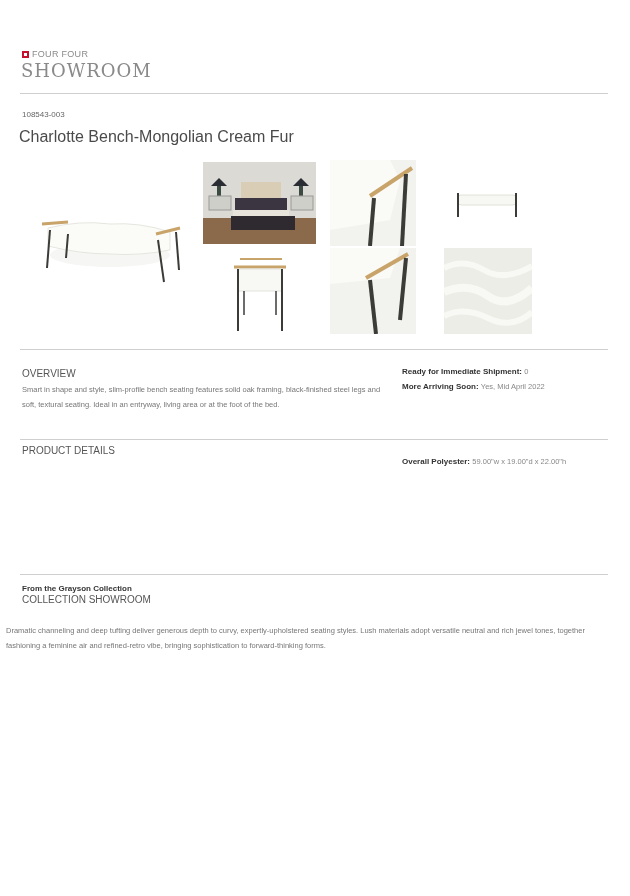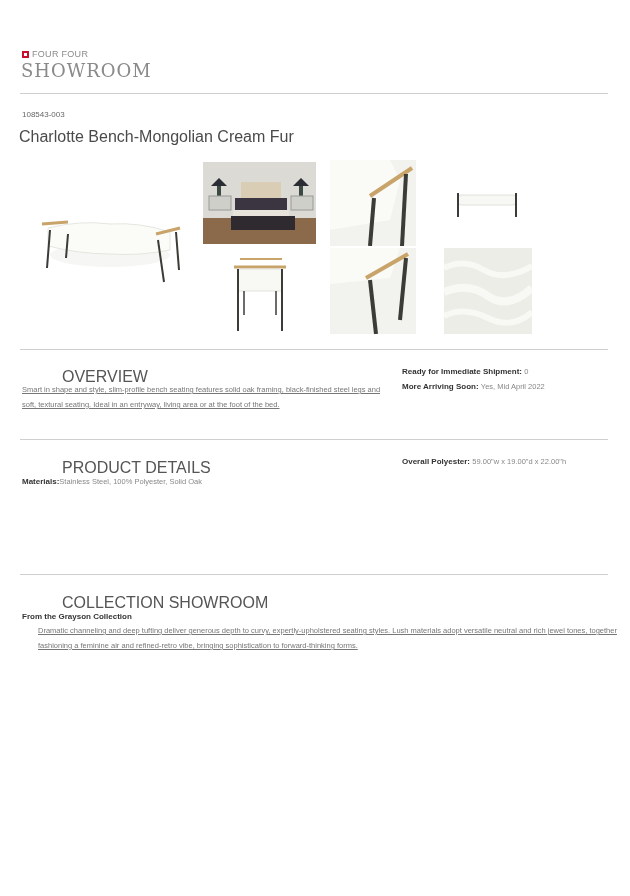--- a/index.html
+++ b/index.html
@@ -6,23 +6,23 @@
   body { width:630px; height:896px; position:relative; overflow:hidden; font-family:"Liberation Sans", sans-serif; color:#555; }
   .abs { position:absolute; }
   .brand { left:22px; top:49px; font-size:9px; color:#8a8a8a; letter-spacing:0.3px; display:flex; align-items:center; gap:3px; }
   .brand-sq { width:7px; height:7px; background:#c8102e; display:inline-block; position:relative; }
   .brand-sq::after { content:""; position:absolute; left:2px; top:2px; width:3px; height:3px; background:#fff; }
   .showroom { left:21px; top:60px; font-family:"DejaVu Serif", serif; font-size:18px; color:#8a8a8a; letter-spacing:1px;text-align:right; }
   .rule { left:20px; width:588px; height:1px; background:#cfcfcf; }
   .sku-top { left:22px; top:110px; font-size:8px; color:#666; }
   .title { left:19px; top:128px; font-size:16px; color:#4a4a4a; }
   .img { position:absolute; overflow:hidden; }
-  .section-h { font-size:16px; color:#555;margin-left:40px; }
-  .body-txt { font-size:7.5px; color:#777; line-height:15px;text-decoration:underline; }
-  .lbl { font-weight:bold; color:#333; font-size:8px;margin-top:28px; }
+  .section-h { font-size:10px; color:#555; }
+  .body-txt { font-size:7.5px; color:#777; line-height:15px; }
+  .lbl { font-weight:bold; color:#333; font-size:8px; }
   .val { font-size:7.5px; color:#888; }
   .row { line-height:15px; font-size:8px; }
 </style>
 </head>
 <body>
 
 <div class="abs brand">
   <span class="brand-sq"></span>
   <span>FOUR FOUR</span>
 </div>
@@ -119,27 +119,26 @@
   <span class="lbl">Ready for Immediate Shipment:</span>
   <span class="val">0</span>
 </div>
 <div class="abs row" style="left:402px;top:379px;">
   <span class="lbl">More Arriving Soon:</span>
   <span class="val">Yes, Mid April 2022</span>
 </div>
 
 <div class="abs rule" style="top:439px;"></div>
 
-<div class="abs section-h" style="left:22px;top:459px;">PRODUCT DETAILS</div>
+<div class="abs section-h" style="left:22px;top:445px;">PRODUCT DETAILS</div>
 <div class="abs" style="left:22px;top:474px;">
-  <div class="row"><span class="lbl">Materials:</span><span class="val">Stainless Steel, 100% Polyester, Solid Oak</span></div>
 </div>
 
 <div class="abs row" style="left:402px;top:454px;">
   <span class="lbl">Overall Polyester:</span>
   <span class="val">59.00"w x 19.00"d x 22.00"h</span>
 </div>
 
 <div class="abs rule" style="top:574px;"></div>
 
 <div class="abs section-h" style="left:22px;top:594px;">COLLECTION SHOWROOM</div>
 <div class="abs lbl" style="left:22px;top:584px;">From the Grayson Collection</div>
-<div class="abs body-txt" style="left:38px;top:623px;width:590px;">Dramatic channeling and deep tufting deliver generous depth to curvy, expertly-upholstered seating styles. Lush materials adopt versatile neutral and rich jewel tones, together fashioning a feminine air and refined-retro vibe, bringing sophistication to forward-thinking forms.</div>
+<div class="abs body-txt" style="left:6px;top:623px;width:590px;">Dramatic channeling and deep tufting deliver generous depth to curvy, expertly-upholstered seating styles. Lush materials adopt versatile neutral and rich jewel tones, together fashioning a feminine air and refined-retro vibe, bringing sophistication to forward-thinking forms.</div>
 
 </body></html>

